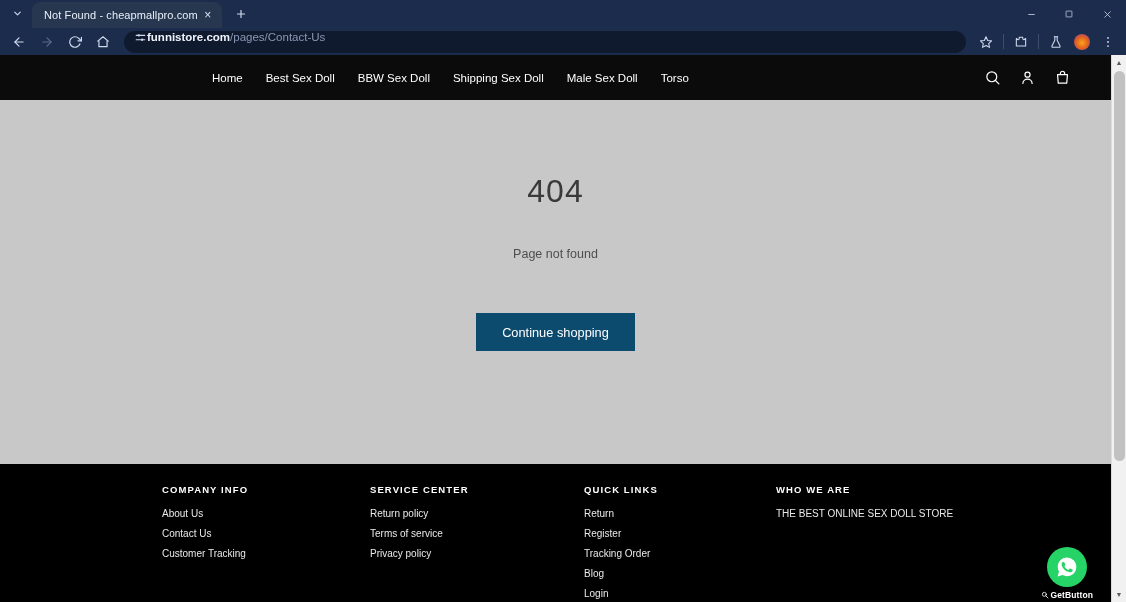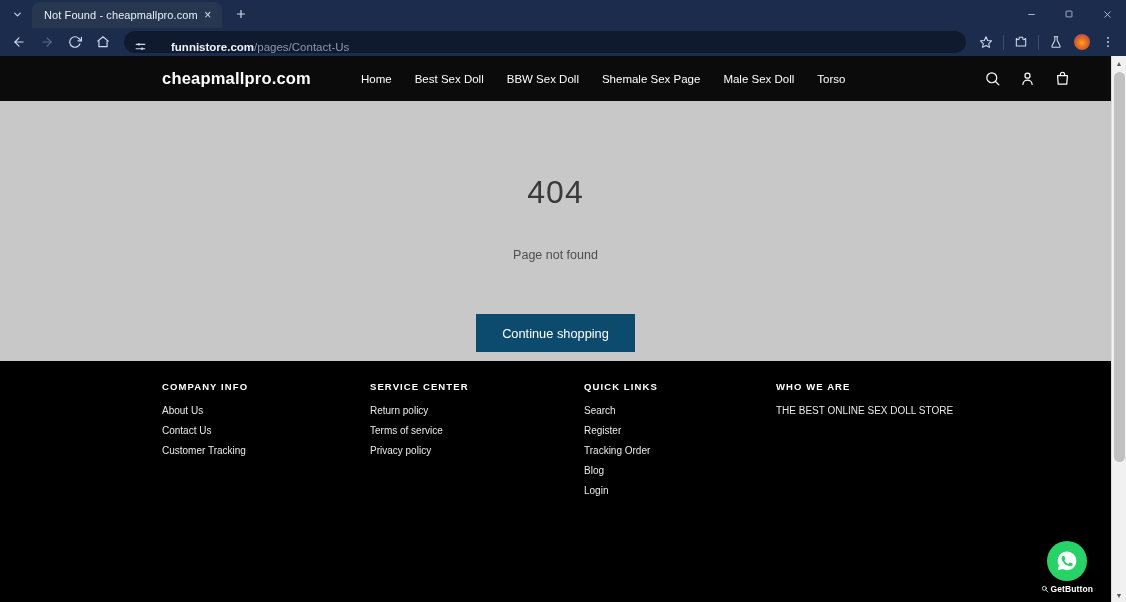--- a/index.html
+++ b/index.html
@@ -57,21 +57,21 @@
     height: 28px; background: #1c2c4c;
     display: flex; align-items: center; padding: 0 6px; gap: 2px;
   }
   .nav-btn {
     width: 26px; height: 24px; display: flex; align-items: center; justify-content: center;
     color: #cfdaee; border-radius: 4px;
   }
   .nav-btn.disabled { color: #5a6b8c; }
   .omnibox {
     flex: 1 1 auto; height: 22px; background: #101a2f; border-radius: 11px;
-    display: flex; align-items: flex-end; gap: 24px; padding: 0 10px; margin: 0 6px;
+    display: flex; align-items: flex-start; gap: 0; padding: 0 10px; margin: 0 6px;
     min-width: 0;
   }
   .omnibox-icon { width: 13px; height: 13px; flex: 0 0 auto; color: #cfdaee; display:flex; align-items:center; }
   .url { font-size: 11.5px; color: #8a98b4; white-space: nowrap; overflow: hidden; }
   .url b { color: #eef2fb; font-weight: 700; }
   .tb-icon {
     width: 24px; height: 24px; display: flex; align-items: center; justify-content: center;
     color: #cfdaee; flex: 0 0 auto;
   }
   .profile-av {
@@ -97,21 +97,21 @@
     display: flex; align-items: center; padding: 0 20px 0 162px;
   }
   .brand { font-size: 16.5px; font-weight: 700; color: #ffffff; letter-spacing: .2px; }
   .mainnav { display: flex; align-items: center; gap: 23px; margin-left: 50px; }
   .mainnav a { font-size: 11.5px; color: #ffffff; text-decoration: none; white-space: nowrap; }
   .hdr-icons { margin-left: auto; display: flex; align-items: center; gap: 18px; padding-right: 20px; }
   .hdr-icon { color: #ffffff; display: flex; align-items: center; justify-content: center; }
 
   
   .content {
-    flex: 0 0 auto; height: 260px; background: #c8c8c8;
+    flex: 0 0 auto; height: 364px; background: #c8c8c8;
     display: flex; flex-direction: column; align-items: center;
   }
   .err-code {
     font-size: 32px; color: #3a3a3a; font-weight: 400;
     margin-top: 73px; letter-spacing: 1px; font-family: "Liberation Sans", sans-serif;
   }
   .err-msg { font-size: 12.5px; color: #4e4e4e; margin-top: 37px; }
   .cta {
     margin-top: 52px; background: #0c4a6e; color: #ffffff;
     border: none; padding: 0 26px; height: 38px;
@@ -279,26 +279,25 @@
           <circle cx="12" cy="12" r="1.6"></circle>
           <circle cx="12" cy="19" r="1.6"></circle>
         </svg>
     </div>
   </div>
 
   <div class="viewport">
     <div class="page">
 
       <header class="site-header">
-        <div class="brand">cheapmallpro.com</div>
         <nav class="mainnav">
           <a href="#">Home</a>
           <a href="#">Best Sex Doll</a>
           <a href="#">BBW Sex Doll</a>
-          <a href="#">Shemale Sex Page</a>
+          <a href="#">Shipping Sex Doll</a>
           <a href="#">Male Sex Doll</a>
           <a href="#">Torso</a>
         </nav>
         <div class="hdr-icons">
           <span class="hdr-icon">
             <svg width="17" height="17" viewBox="0 0 24 24" fill="none" stroke="currentColor" stroke-width="1.7" stroke-linecap="round">
                 <circle cx="11" cy="11" r="7"></circle>
                 <line x1="16.2" y1="16.2" x2="21" y2="21"></line>
               </svg>
           </span>
@@ -335,21 +334,21 @@
 
           <div class="fcol">
             <h4>SERVICE CENTER</h4>
             <a href="#">Return policy</a>
             <a href="#">Terms of service</a>
             <a href="#">Privacy policy</a>
           </div>
 
           <div class="fcol">
             <h4>QUICK LINKS</h4>
-            <a href="#">Search</a>
+            <a href="#">Return</a>
             <a href="#">Register</a>
             <a href="#">Tracking Order</a>
             <a href="#">Blog</a>
             <a href="#">Login</a>
           </div>
 
           <div class="fcol">
             <h4>WHO WE ARE</h4>
             <p>THE BEST ONLINE SEX DOLL STORE</p>
           </div>

